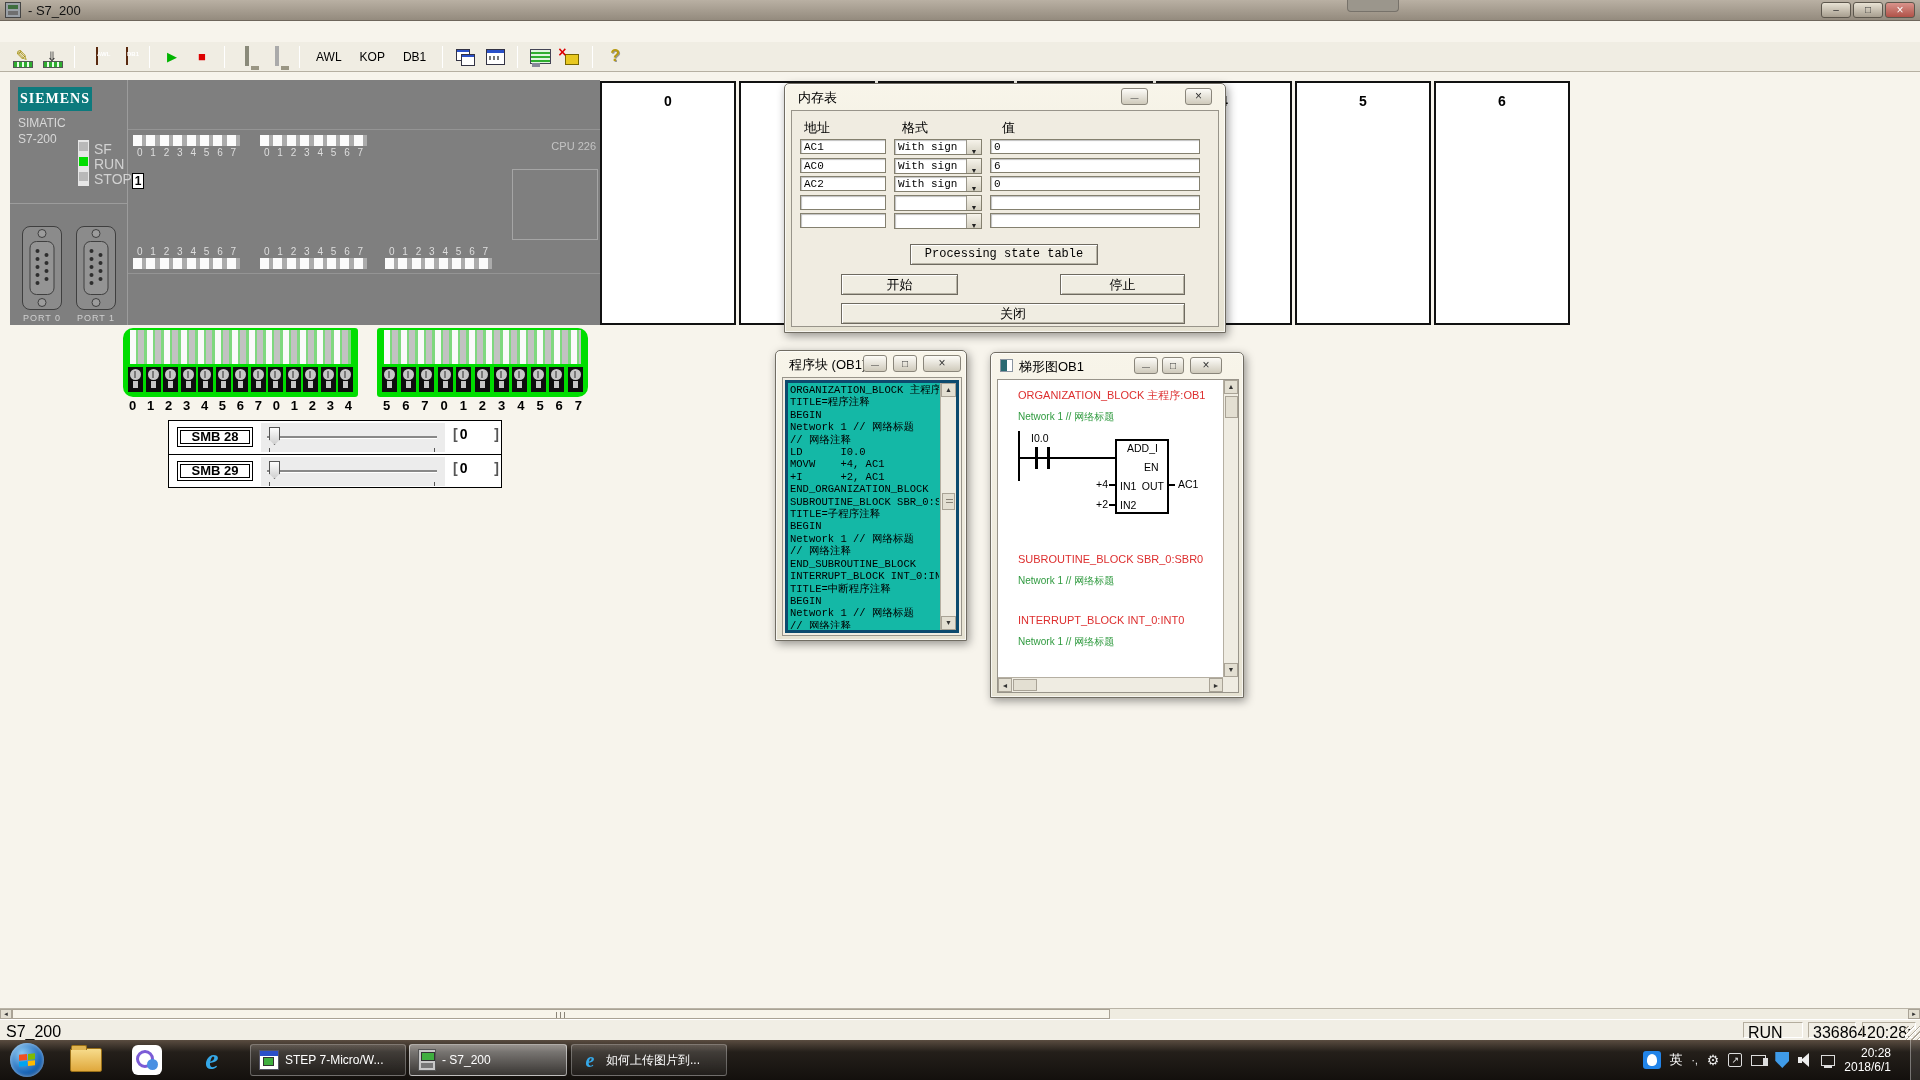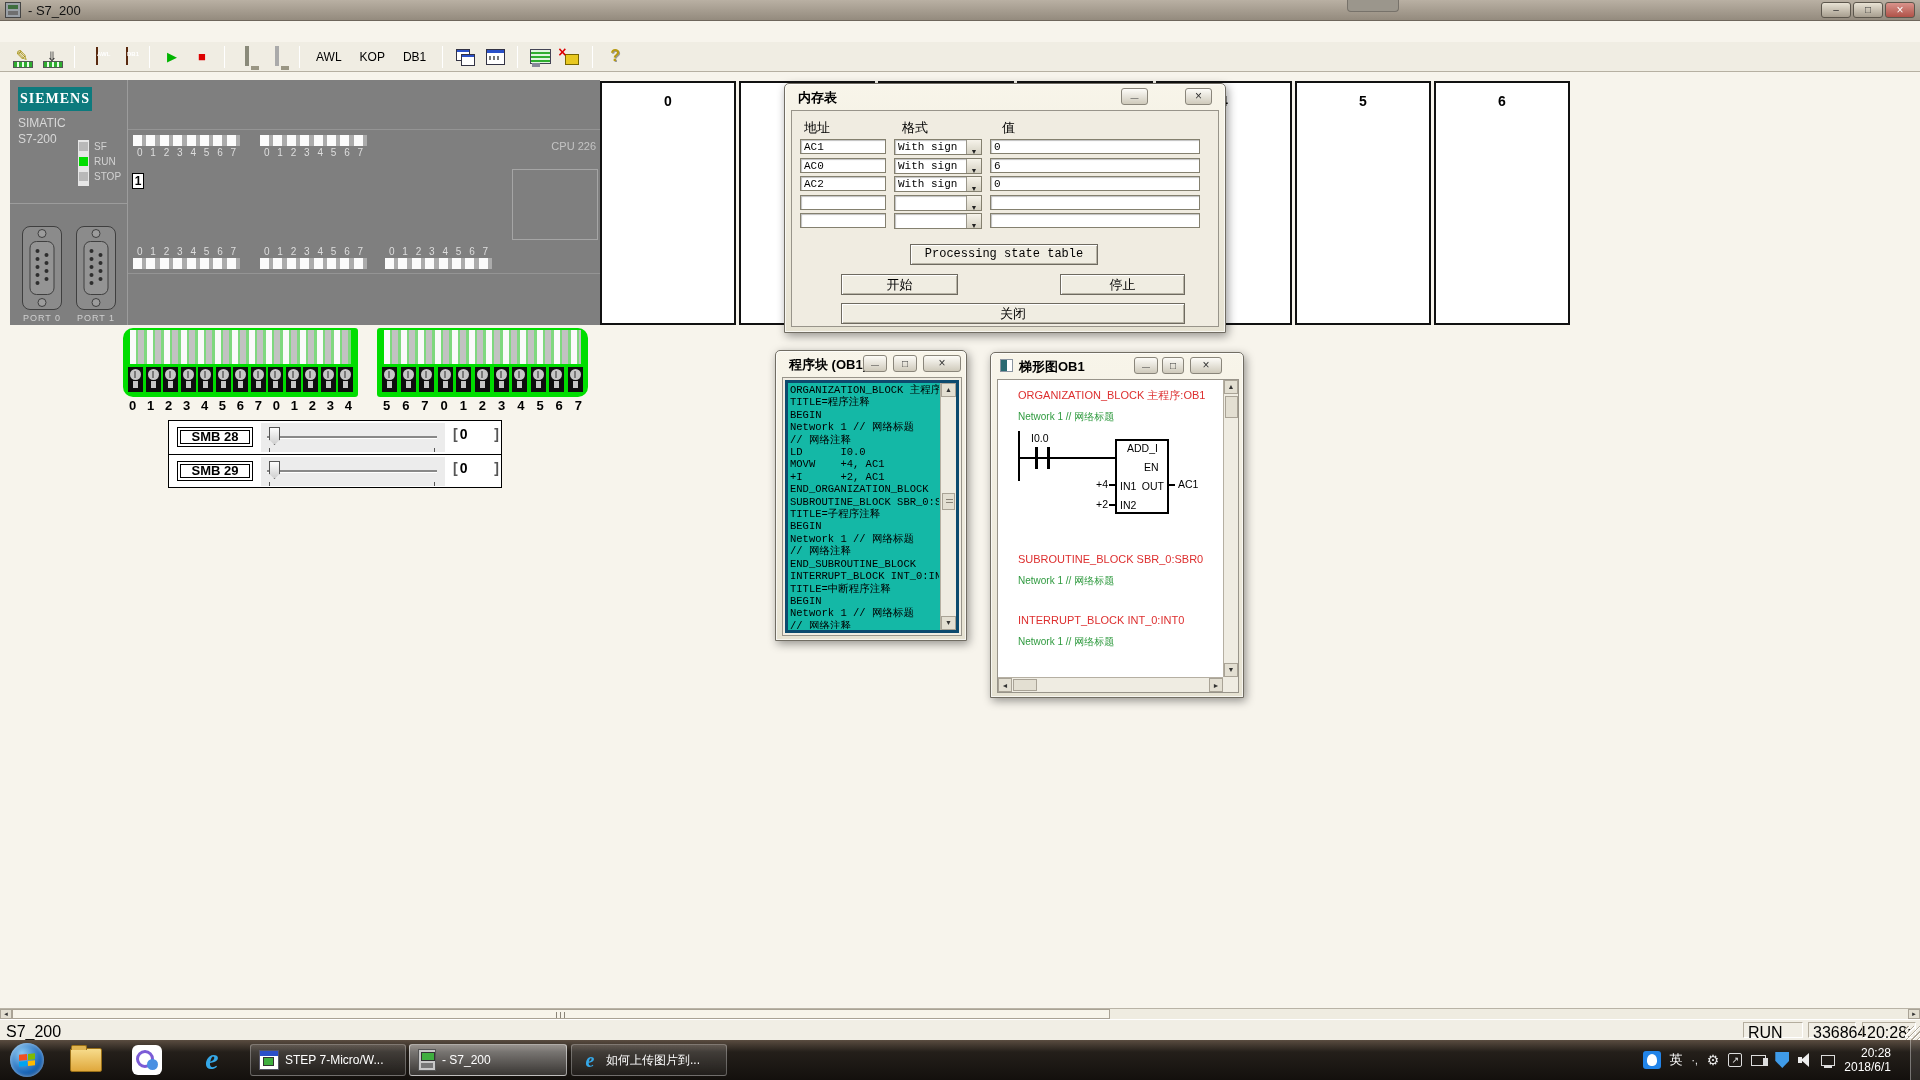--- a/index.html
+++ b/index.html
@@ -54,21 +54,21 @@
   .plc{position:absolute;left:10px;top:8px;width:590px;height:245px;background:#7f7f7f;}
   .plc .vdiv{position:absolute;left:117px;top:0;width:1px;height:100%;background:#9c9c9c;}
   .plc .hdivL{position:absolute;left:0;top:123px;width:117px;height:1px;background:#9c9c9c;}
   .plc .hlineR1{position:absolute;left:118px;top:49px;right:0;height:1px;background:#949494;}
   .plc .hlineR2{position:absolute;left:118px;top:193px;right:0;height:1px;background:#949494;}
   .siemens{position:absolute;left:8px;top:7px;width:74px;height:24px;background:#0d7a7d;color:#fff;font-family:"Liberation Serif",serif;font-weight:bold;font-size:14px;text-align:center;line-height:24px;letter-spacing:1px;}
   .simatic{position:absolute;left:8px;top:36px;font-size:12px;color:#d8d8d8;}
   .s7200{position:absolute;left:8px;top:52px;font-size:12px;color:#d8d8d8;}
   .ledstrip{position:absolute;left:68px;top:60px;width:11px;height:46px;background:#e6e6e6;}
   .led{position:absolute;left:1px;width:9px;height:9px;}
-  .ledlbl{position:absolute;left:84px;font-size:10px;color:#d2d2d2;}
+  .ledlbl{position:absolute;left:84px;font-size:14px;color:#d2d2d2;}
   .port{position:absolute;width:40px;height:84px;border:1px solid #3f3f3f;border-radius:8px;background:#8b8b8b;}
   .port .screw{position:absolute;left:50%;transform:translateX(-50%);width:9px;height:9px;border:1px solid #3f3f3f;border-radius:50%;background:#9c9c9c;}
   .port .dshape{position:absolute;left:50%;top:14px;transform:translateX(-50%);width:25px;height:54px;border:1px solid #3f3f3f;border-radius:7px;background:#949494;display:flex;justify-content:center;gap:5px;padding-top:7px;}
   .port .pcol{display:flex;flex-direction:column;gap:4px;}
   .port .pcol.c2{margin-top:4px;}
   .pdot{width:4px;height:4px;border-radius:50%;background:#2e2e2e;}
   .portlbl{position:absolute;width:40px;text-align:center;font-size:9px;color:#d0d0d0;letter-spacing:1px;}
   .iobar{position:absolute;width:107px;height:11px;background:#ababab;background-image:repeating-linear-gradient(90deg,#fbfbfb 0 9px,#ababab 9px 13.4px);}
   .iodigits{position:absolute;width:107px;height:11px;display:flex;}
   .iodigits span{flex:1;text-align:center;font-size:10px;color:#dedede;line-height:11px;}
@@ -104,21 +104,21 @@
   .smbslider{position:absolute;left:92px;top:2px;width:184px;height:29px;background:#ececec;}
   .smbtrack{position:absolute;left:6px;right:8px;top:13px;height:2px;background:#888;box-shadow:0 1px 0 #fff;}
   .smbhandle{position:absolute;left:8px;top:4px;width:11px;height:18px;background:linear-gradient(#fdfdfd,#cfcfcf);border:1px solid #555;clip-path:polygon(0 0,100% 0,100% 70%,50% 100%,0 70%);}
   .smbtick{position:absolute;top:25px;width:1px;height:4px;background:#555;}
   .smbval{position:absolute;left:284px;top:5px;width:46px;font-weight:bold;font-size:14px;display:flex;}
   .smbval .br{color:#555;}
   .smbval .v{margin-left:2px;flex:1;}
 
   
   .w7{position:absolute;background:linear-gradient(#f8f5ea,#e6e2d2);border:1px solid #716d63;border-radius:5px 5px 0 0;box-shadow:2px 3px 10px rgba(0,0,0,.4),inset 0 0 0 1px rgba(255,255,255,.65);}
-  .w7-title{position:absolute;top:5px;left:13px;font-size:13px;color:#000;white-space:nowrap;font-weight:bold;}
+  .w7-title{position:absolute;top:5px;left:13px;font-size:13px;color:#000;white-space:nowrap;}
   .w7b{position:absolute;top:4px;height:17px;background:linear-gradient(#fdfcf8,#cfcabb);border:1px solid #8a867b;border-radius:3px;text-align:center;line-height:15px;font-size:10px;color:#333;}
   .w7b.bmin::before{content:"—";font-size:8px;}
   .w7b.bres::before{content:"□";}
   .w7b.bcls::before{content:"×";font-size:12px;}
   .w7-content{position:absolute;background:#f0ece1;border:1px solid #98948a;}
 
   
   .memdlg{left:784px;top:11px;width:442px;height:250px;z-index:30;}
   .memdlg .w7-content{left:6px;top:26px;width:428px;height:217px;}
   .mem-hdr{position:absolute;top:8px;font-size:13px;}

